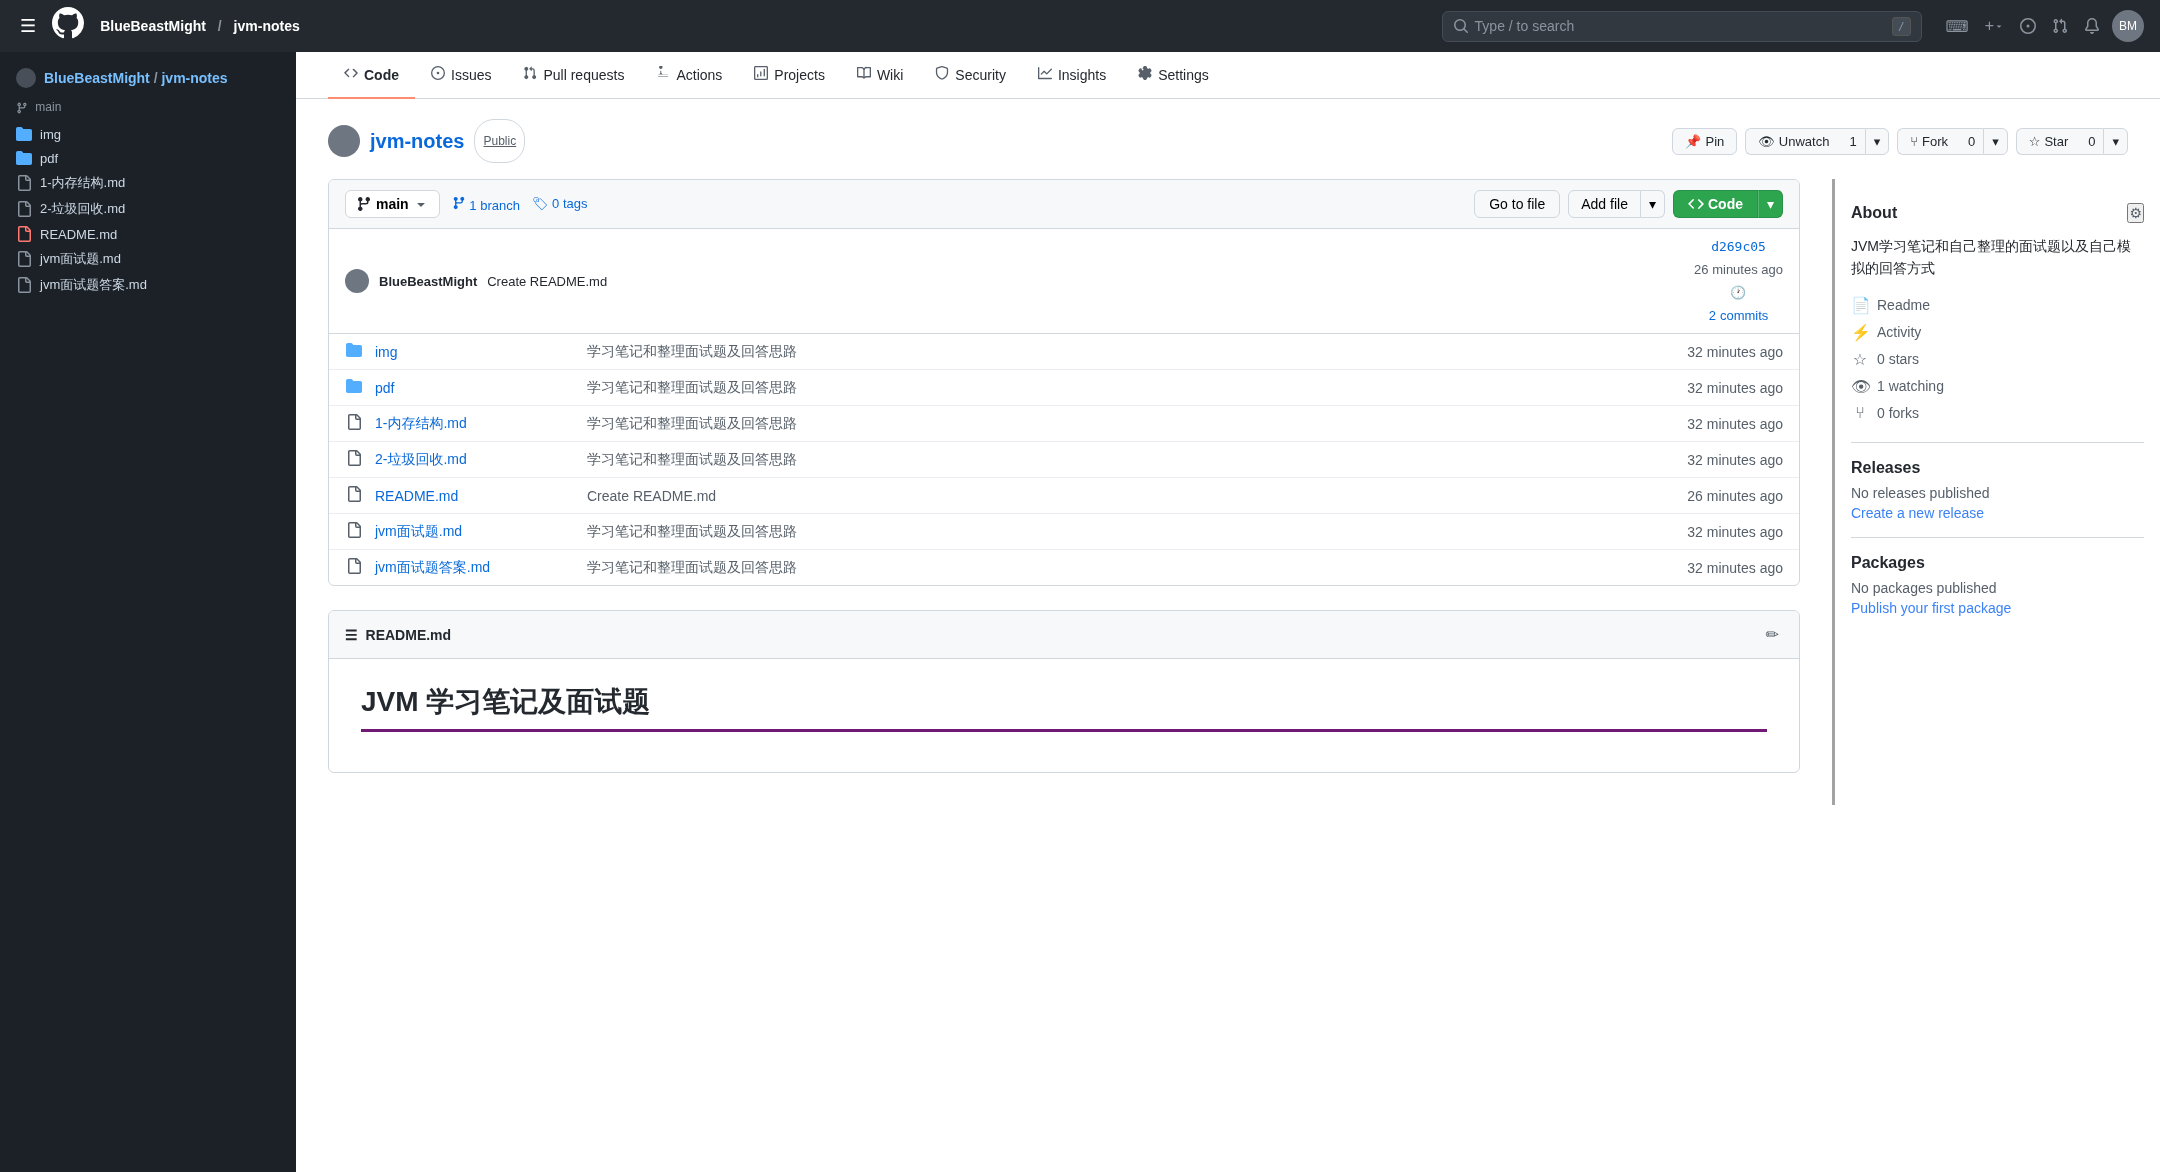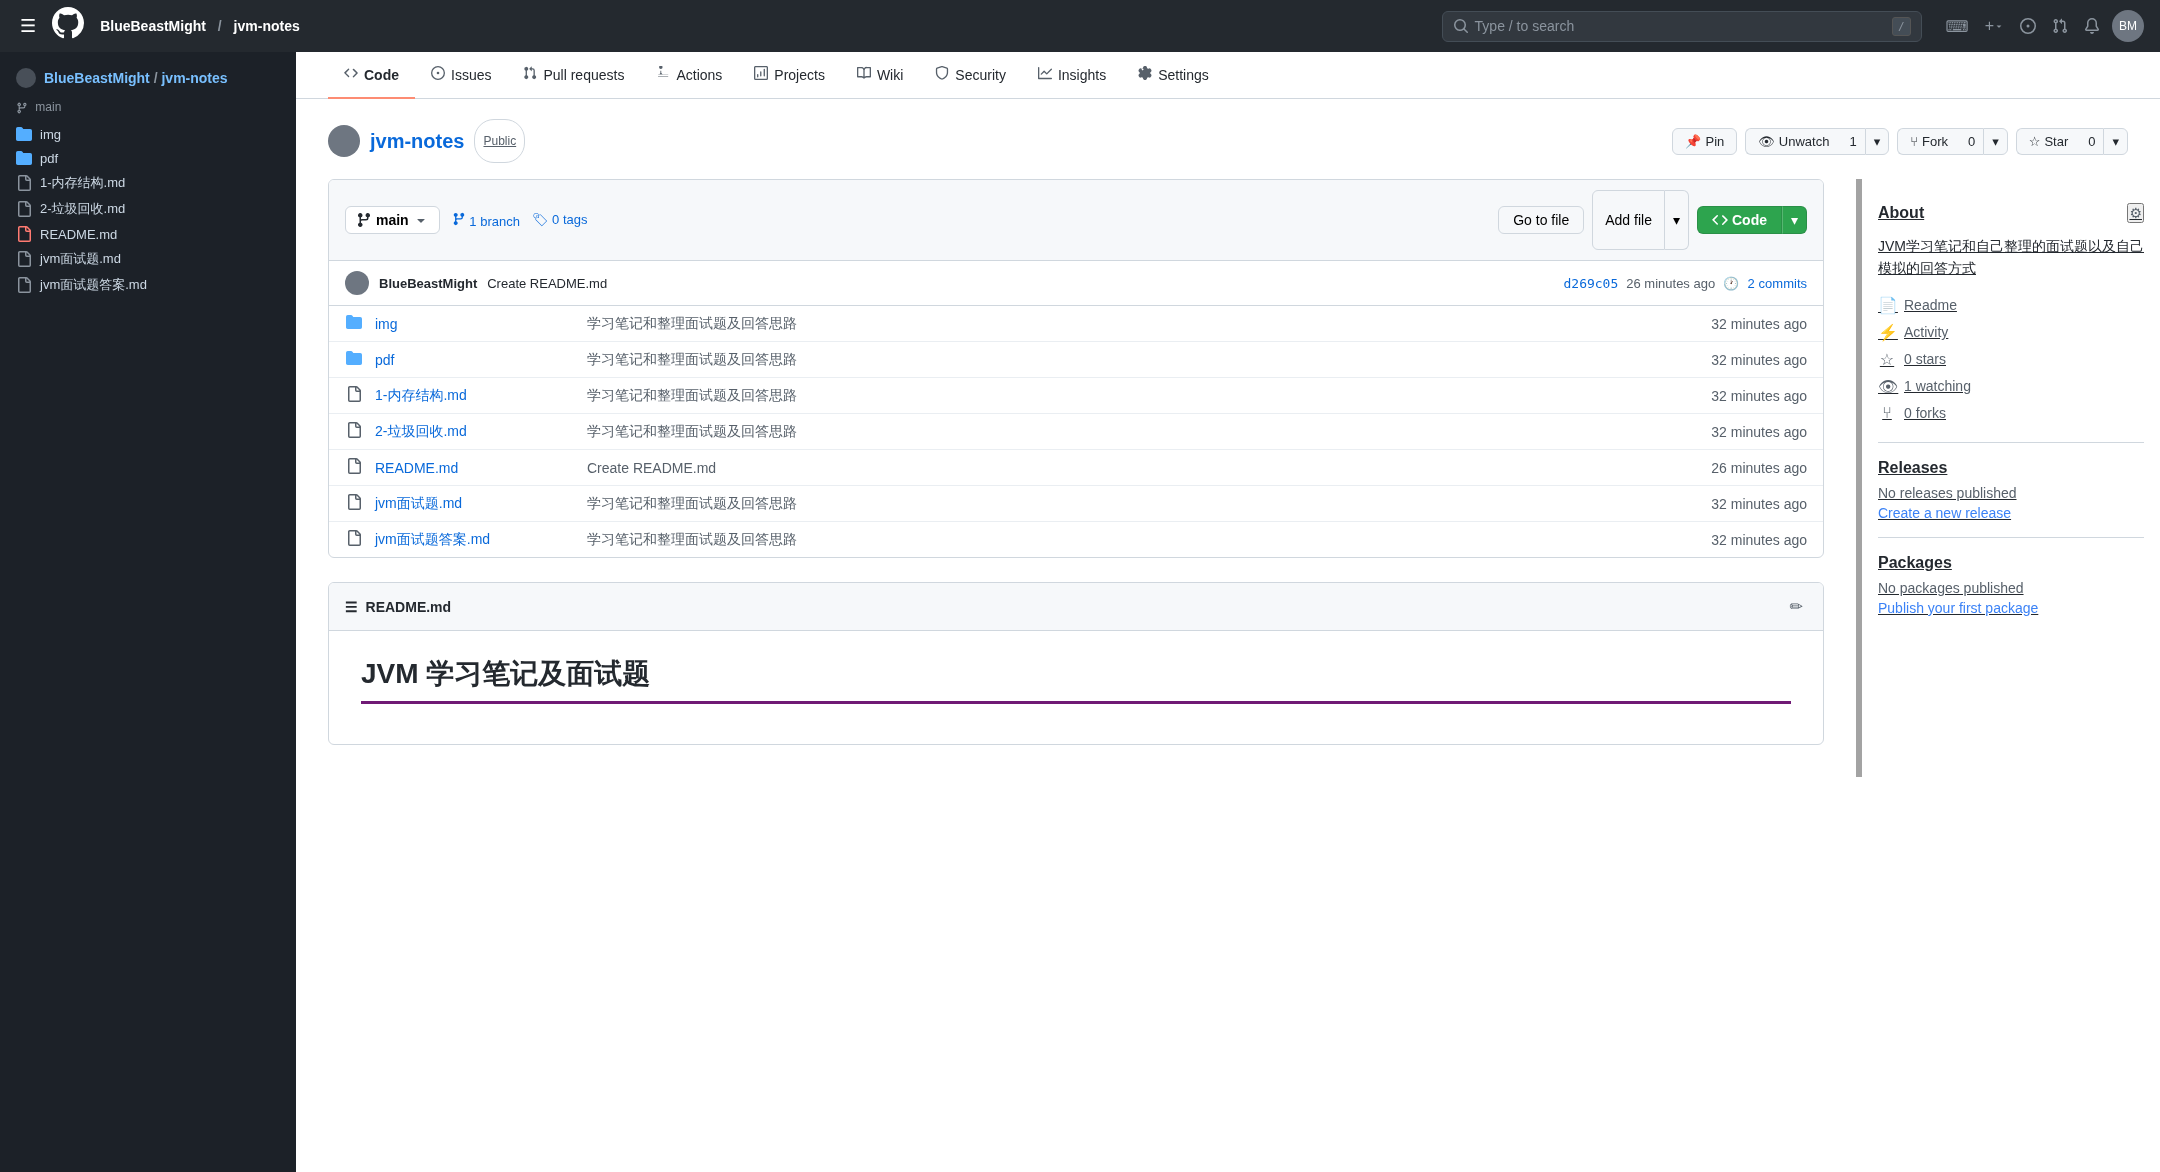--- a/index.html
+++ b/index.html
@@ -52,51 +52,51 @@
     .btn-split-right { border-left: 1px solid #d0d7de; border-radius: 0 6px 6px 0; padding: 5px 8px; }
 
     
     .file-browser { margin: 0 32px 24px 32px; border: 1px solid #d0d7de; border-radius: 6px; overflow: hidden; }
     .file-browser-toolbar { display: flex; align-items: center; gap: 8px; padding: 10px 16px; background: #f6f8fa; border-bottom: 1px solid #d0d7de; }
     .branch-selector { border: 1px solid #d0d7de; border-radius: 6px; padding: 5px 10px; background: #fff; font-size: 14px; cursor: pointer; display: flex; align-items: center; gap: 4px; font-weight: 600; }
     .branch-info { display: flex; gap: 12px; margin-left: 4px; font-size: 13px; color: #0969da; }
     .branch-info span { cursor: pointer; }
     .toolbar-spacer { flex: 1; }
     .btn-go-to-file { border: 1px solid #d0d7de; border-radius: 6px; background: #f6f8fa; padding: 5px 14px; font-size: 14px; cursor: pointer; }
-    .btn-add-file { border: 1px solid #d0d7de; border-radius: 6px 0 0 6px; background: #f6f8fa; padding: 21px 12px; font-size: 14px; cursor: pointer; display: flex; align-items: center; gap: 4px; }
+    .btn-add-file { border: 1px solid #d0d7de; border-radius: 6px 0 0 6px; background: #f6f8fa; padding: 5px 12px; font-size: 14px; cursor: pointer; display: flex; align-items: center; gap: 4px; }
     .btn-add-file-arrow { border: 1px solid #d0d7de; border-left: none; border-radius: 0 6px 6px 0; background: #f6f8fa; padding: 5px 8px; font-size: 14px; cursor: pointer; }
     .btn-code { background: #2da44e; color: #fff; border: 1px solid rgba(27,31,36,0.15); border-radius: 6px 0 0 6px; padding: 5px 14px; font-size: 14px; cursor: pointer; display: flex; align-items: center; gap: 4px; font-weight: 600; }
     .btn-code-arrow { background: #2da44e; color: #fff; border: 1px solid rgba(27,31,36,0.15); border-left: 1px solid rgba(255,255,255,0.2); border-radius: 0 6px 6px 0; padding: 5px 8px; font-size: 14px; cursor: pointer; }
 
     .commit-bar { display: flex; align-items: center; padding: 10px 16px; gap: 10px; background: #fff; border-bottom: 1px solid #d0d7de; font-size: 13px; }
     .commit-avatar { width: 24px; height: 24px; border-radius: 50%; background: #6e7681; }
     .commit-author { font-weight: 600; color: #24292f; }
     .commit-message { color: #24292f; }
-    .commit-meta { margin-left: auto; display: flex; align-items: center; gap: 8px; color: #57606a; }
+    .commit-meta { margin-left: auto; display: flex; align-items: center; gap: 8px; color: #57606a; flex-direction: column; }
     .commit-hash { color: #0969da; font-family: monospace; }
     .commit-link { color: #0969da; text-decoration: none; cursor: pointer; display: flex; align-items: center; gap: 4px; }
 
     .file-row { display: flex; align-items: center; padding: 8px 16px; border-bottom: 1px solid #eaeef2; gap: 12px; font-size: 14px; }
     .file-row:last-child { border-bottom: none; }
     .file-row-icon { width: 18px; flex-shrink: 0; text-align: center; }
     .file-row-name { color: #0969da; flex: 0 0 200px; cursor: pointer; font-weight: 500; }
     .file-row-desc { flex: 1; color: #57606a; }
     .file-row-time { color: #57606a; text-align: right; white-space: nowrap; }
 
     
     .readme-section { margin: 0 32px 32px 32px; border: 1px solid #d0d7de; border-radius: 6px; overflow: hidden; }
     .readme-header { display: flex; align-items: center; justify-content: space-between; padding: 10px 16px; background: #f6f8fa; border-bottom: 1px solid #d0d7de; }
     .readme-title-row { display: flex; align-items: center; gap: 8px; font-size: 14px; font-weight: 600; }
     .readme-edit-btn { background: none; border: none; cursor: pointer; color: #57606a; font-size: 16px; padding: 4px; }
     .readme-content { padding: 24px 32px; }
     .readme-h1 { font-size: 28px; font-weight: 700; margin-bottom: 16px; border-bottom: 3px solid #701a75; padding-bottom: 8px; }
     .readme-p { color: #24292f; line-height: 1.8; font-size: 16px; }
 
     
-    .right-panel { width: 304px; flex-shrink: 0; padding: 24px 16px; border-left: 6px solid #a3a3a3; overflow-y: auto; text-decoration: underline; }
+    .right-panel { width: 328px; flex-shrink: 0; padding: 24px 16px; border-left: 3px solid #a3a3a3; overflow-y: auto; }
     .about-header { display: flex; align-items: center; justify-content: space-between; margin-bottom: 12px; }
     .about-title { font-weight: 600; font-size: 16px; }
     .about-gear { color: #57606a; cursor: pointer; font-size: 14px; }
     .about-desc { font-size: 14px; color: #24292f; margin-bottom: 16px; line-height: 1.6; }
     .about-stats { display: flex; flex-direction: column; gap: 8px; margin-bottom: 20px; }
     .about-stat { display: flex; align-items: center; gap: 8px; font-size: 14px; color: #57606a; cursor: pointer; }
     .about-stat .stat-icon { font-size: 16px; width: 18px; text-align: center; }
     .section-title { font-weight: 600; font-size: 16px; margin-bottom: 8px; margin-top: 16px; }
     .section-text { font-size: 14px; color: #57606a; margin-bottom: 4px; }
     .section-link { font-size: 14px; color: #3b82f6; cursor: pointer; }

